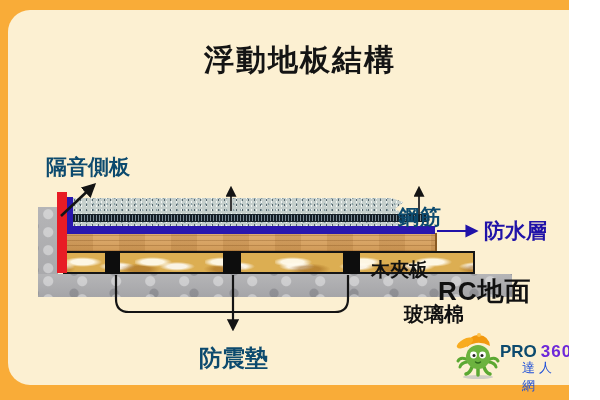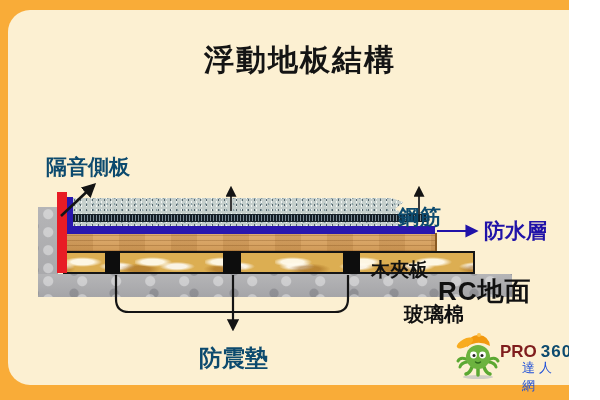--- a/index.html
+++ b/index.html
@@ -54,22 +54,22 @@
   #lbl-waterproof{left:484px;top:217px;color:#2012A8;}
   #lbl-vibration{left:199px;top:334px;font-size:23px;margin-top:9px;}
   .layer-lbl{font-weight:bold;color:#111;z-index:8;white-space:nowrap;}
   #lbl-wood{left:371px;top:233px;font-size:19px;margin-top:24px;}
   #lbl-wool{left:404px;top:253px;font-size:20px;margin-top:48px;}
   #lbl-rc{left:438px;top:274px;font-size:26px;letter-spacing:1px;}
   #arrows{left:0;top:0;width:600px;height:400px;z-index:9;pointer-events:none;}
   
   #mascot{left:452px;top:329px;width:52px;height:52px;z-index:10;}
   #brand-line{left:500px;top:342px;font-size:17px;font-weight:bold;z-index:10;white-space:nowrap;}
-  #brand-line .pro{color:#7f1d1d;}
-  #brand-line .n360{color:#0c4a6e;margin-left:4px;letter-spacing:1px;}
+  #brand-line .pro{color:#0c4a6e;}
+  #brand-line .n360{color:#6d28d9;margin-left:4px;letter-spacing:1px;}
   #brand-sub{left:522px;top:359px;font-size:13px;color:#1d4ed8;letter-spacing:4px;z-index:10;}
 </style>
 </head>
 <body>
 
 <div id="canvas">
   <div id="panel" class="abs"></div>
 
   <div id="title" class="abs">浮動地板結構</div>
 

